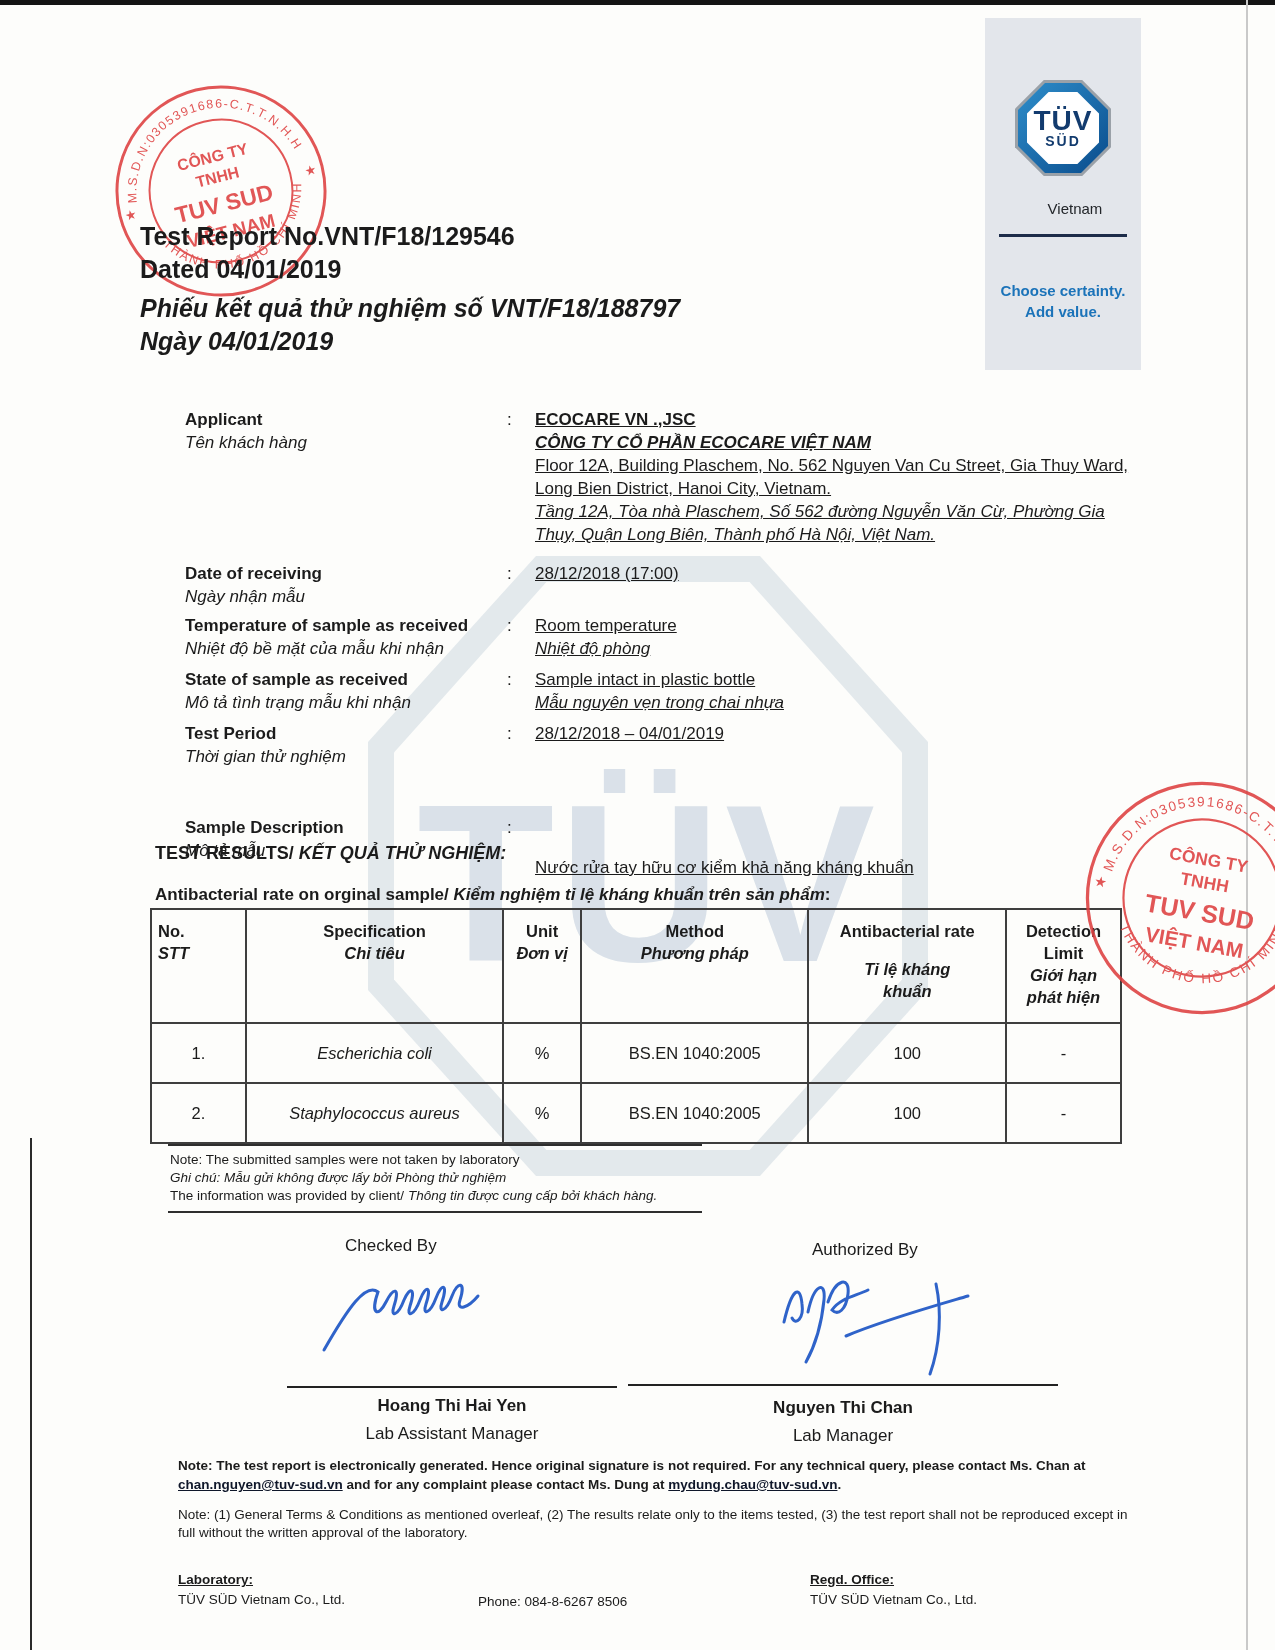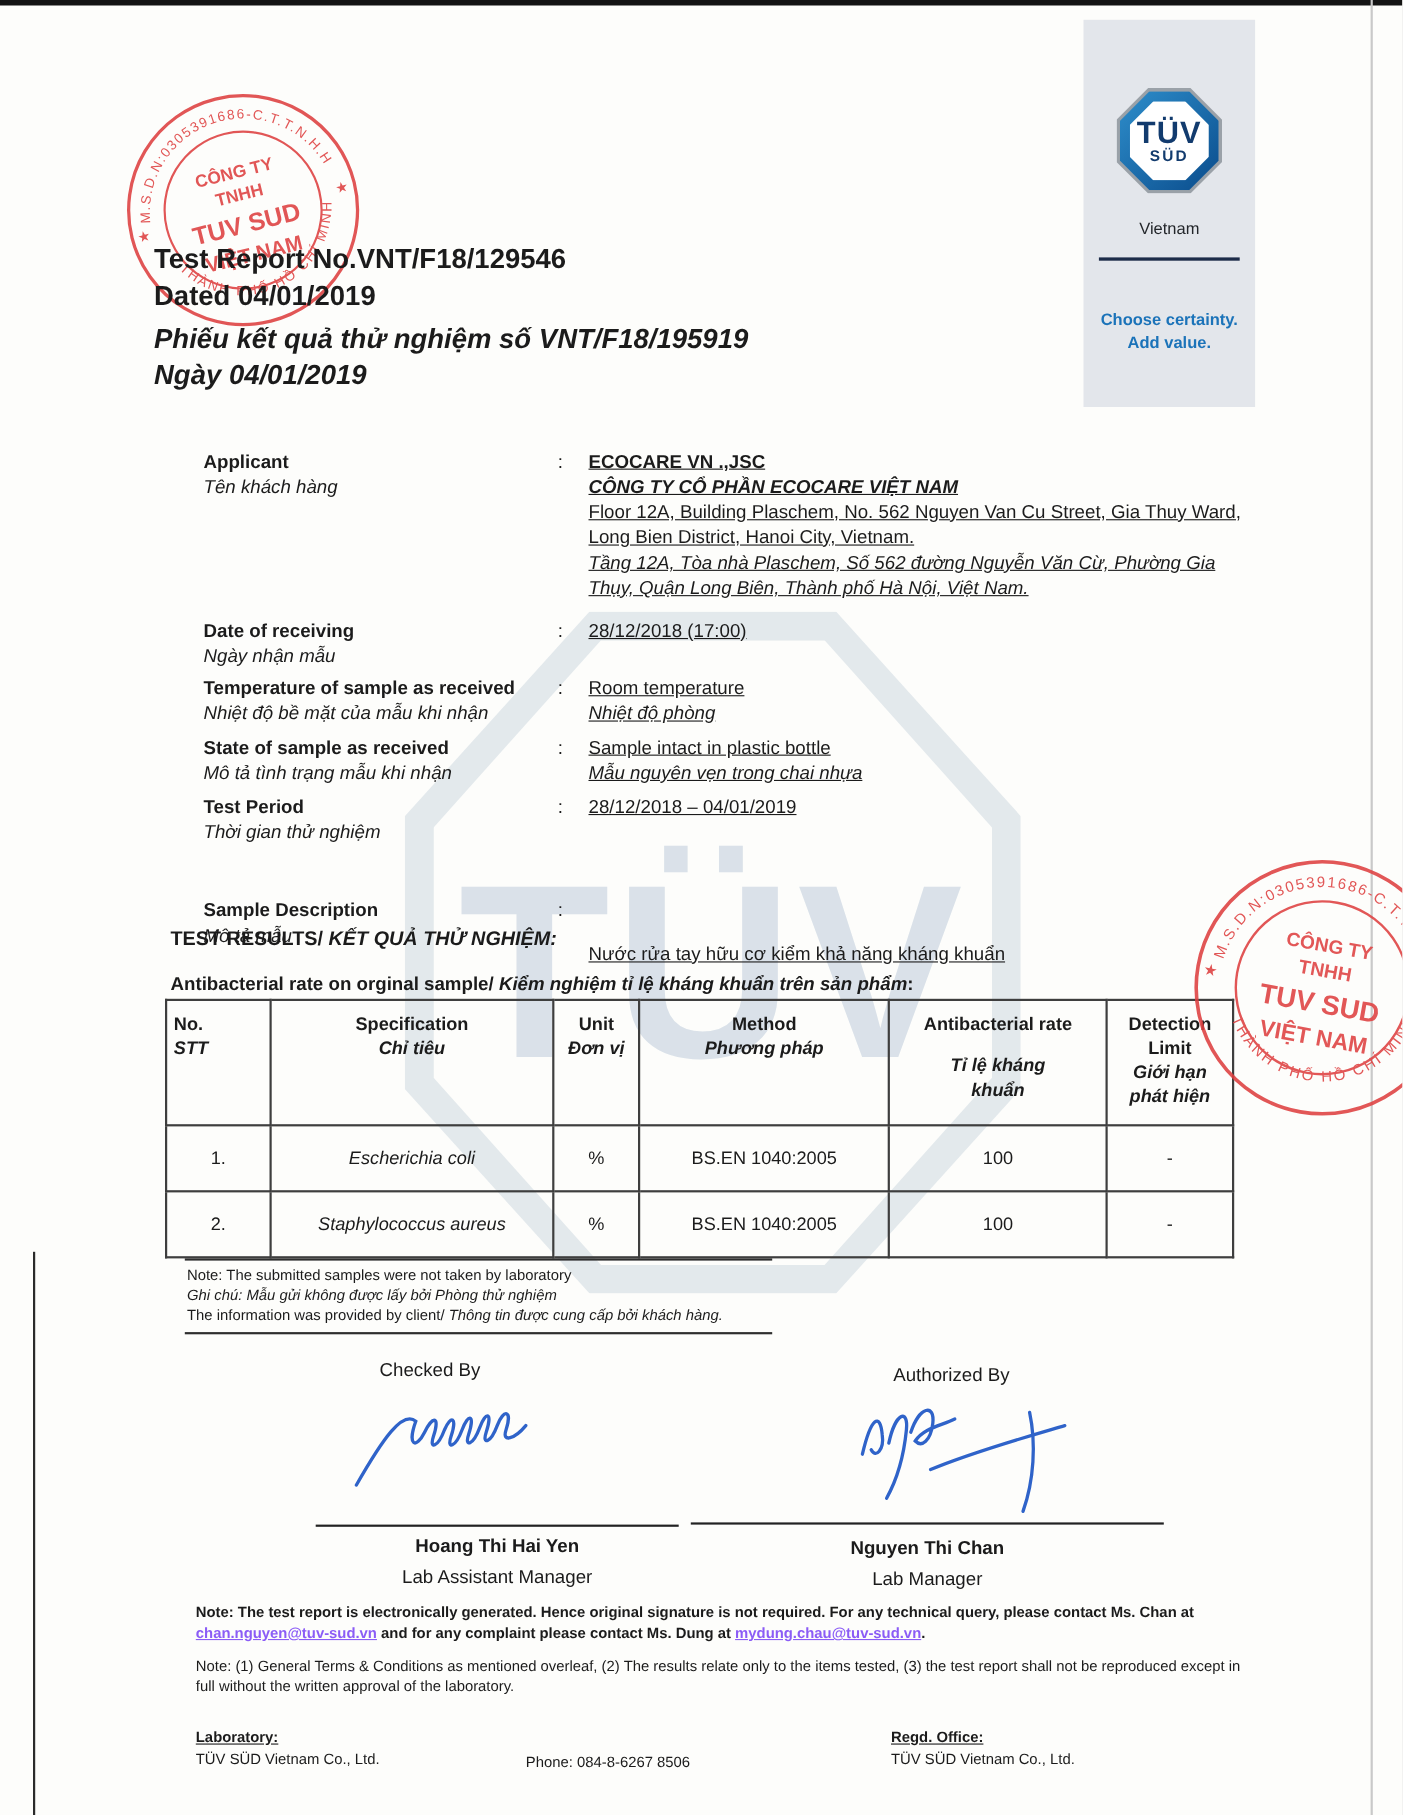--- a/index.html
+++ b/index.html
@@ -23,21 +23,21 @@
 
   
   .logo-panel{position:absolute;left:985px;top:18px;width:156px;height:352px;background:#e3e6eb;z-index:2;}
   .logo-oct-wrap{position:absolute;left:30px;top:62px;width:96px;height:96px;}
   .lo1{position:absolute;inset:0;background:#9aa1a8;}
   .lo2{position:absolute;inset:3px;background:linear-gradient(135deg,#2e8ecb,#0a4c8c);}
   .lo3{position:absolute;inset:12px;background:#fff;display:flex;flex-direction:column;
        align-items:center;justify-content:center;}
   .logo-tuv{font-size:28px;font-weight:bold;color:#123b6e;line-height:26px;letter-spacing:1px;}
   .logo-sud{font-size:14px;font-weight:bold;color:#123b6e;line-height:14px;letter-spacing:2px;}
-  .logo-region{position:absolute;top:182px;left:0;width:100%;text-align:center;font-size:15px;color:#23262a;}
+  .logo-region{position:absolute;top:182px;left:0;width:100%;text-align:center;font-size:15px;color:#23262a;padding-left:12px;}
   .logo-rule{position:absolute;top:216px;left:14px;width:128px;height:3px;background:#1d2c49;}
   .logo-tagline{position:absolute;top:262px;left:0;width:100%;text-align:center;
                 font-size:15px;font-weight:bold;color:#1b73b9;line-height:21px;}
 
   
   .stamp{position:absolute;z-index:4;opacity:0.88;}
   .stamp-left{left:112px;top:82px;width:218px;height:218px;transform:rotate(-14deg);}
   .stamp-right{left:1082px;top:778px;width:240px;height:240px;transform:rotate(10deg);}
   .stamp text{fill:#de4040;font-family:"Liberation Sans",sans-serif;}
 
@@ -71,21 +71,21 @@
   .sig-label{position:absolute;font-size:17px;z-index:2;}
   .sig-line{position:absolute;height:0;border-top:2px solid #222;z-index:2;}
   .sig-name-block{position:absolute;text-align:center;font-size:17px;z-index:2;}
   .sig-name{font-weight:bold;}
   .sig-title{margin-top:8px;}
   .signature{position:absolute;z-index:3;}
   .signature path{stroke:#2f63c9;stroke-width:3;fill:none;stroke-linecap:round;}
 
   .footnote-bold{position:absolute;left:178px;top:1456px;width:960px;font-size:13.5px;
                  font-weight:bold;line-height:19px;z-index:2;}
-  .footnote-bold a{color:#8b5cf6;text-decoration:underline;}
+  .footnote-bold a{color:#0f172a;text-decoration:underline;}
   .footnote-plain{position:absolute;left:178px;top:1506px;width:960px;font-size:13.5px;line-height:18px;z-index:2;}
 
   .footer-left{position:absolute;left:178px;top:1570px;font-size:13.5px;line-height:20px;z-index:2;}
   .footer-center{position:absolute;left:478px;top:1594px;font-size:13.5px;z-index:2;}
   .footer-right{position:absolute;left:810px;top:1570px;font-size:13.5px;line-height:20px;z-index:2;}
   .u{text-decoration:underline;}
 </style>
 </head>
 <body>
 
@@ -155,21 +155,21 @@
     <text x="10" y="116" font-size="13">★</text>
     <text x="110" y="80" font-size="16" font-weight="bold" text-anchor="middle">CÔNG TY</text>
     <text x="110" y="101" font-size="16" font-weight="bold" text-anchor="middle">TNHH</text>
     <text x="110" y="131" font-size="23" font-weight="bold" text-anchor="middle">TUV SUD</text>
     <text x="110" y="158" font-size="19" font-weight="bold" text-anchor="middle">VIỆT NAM</text>
   </svg>
 
   <div class="title-block">
     <div class="b">Test Report No.VNT/F18/129546</div>
     <div class="b">Dated 04/01/2019</div>
-    <div class="b i title-vi-gap">Phiếu kết quả thử nghiệm số VNT/F18/195919</div>
+    <div class="b i title-vi-gap">Phiếu kết quả thử nghiệm số VNT/F18/188797</div>
     <div class="b i">Ngày 04/01/2019</div>
   </div>
 
   <div class="field" style="top:396px">
     <div class="f-label">
       <div class="b">Applicant</div>
       <div class="i">Tên khách hàng</div>
     </div>
     <div class="f-colon">:</div>
     <div class="f-value">

